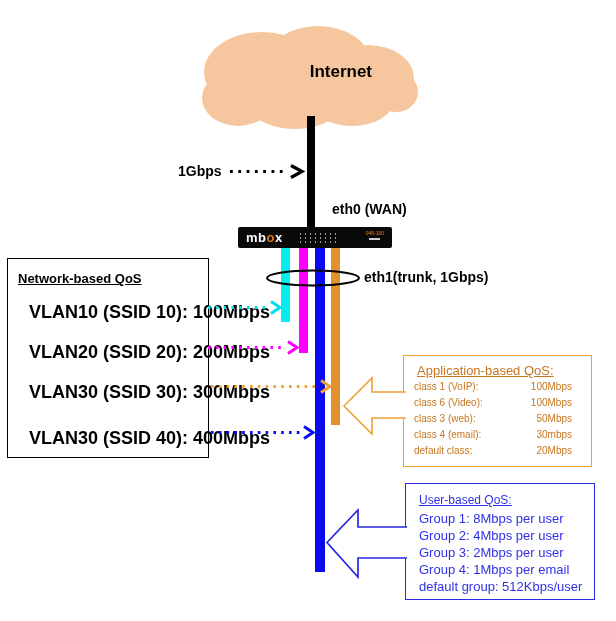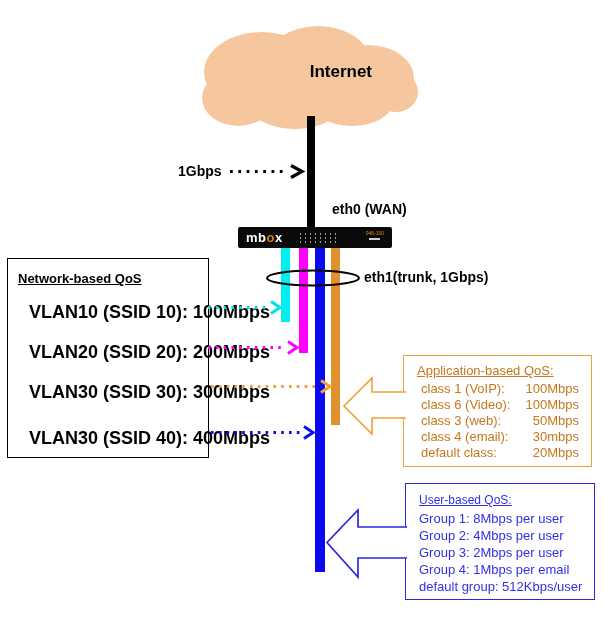--- a/index.html
+++ b/index.html
@@ -29,21 +29,21 @@
   #wan-speed{left:178px;top:163px;z-index:7;text-align:right;}
   #eth0-label{left:318px;top:201px;z-index:7;margin-left:14px;}
   #eth1-label{left:364px;top:269px;z-index:7;}
   
   .qosbox{background:#fff;z-index:1;}
   #net-box{left:7px;top:258px;width:200px;height:198px;border:1.5px solid #000;}
   #net-box .title{position:absolute;left:10px;top:12px;font-size:13px;font-weight:bold;text-decoration:underline;white-space:nowrap;}
   #net-box .row{position:absolute;left:13px;font-size:18px;font-weight:bold;white-space:nowrap;margin-left:8px;}
   #app-box{left:403px;top:355px;width:187px;height:110px;border:1.5px solid #f0a136;color:#c5761e;}
   #app-box .title{position:absolute;left:13px;top:7px;font-size:13px;text-decoration:underline;white-space:nowrap;}
-  #app-box .row{position:absolute;left:17px;width:158px;font-size:13px;display:flex;white-space:nowrap;align-items:flex-end;}
+  #app-box .row{position:absolute;left:10px;width:158px;font-size:10px;display:flex;white-space:nowrap;align-items:flex-end;}
   #app-box .row .k{width:100px;}
   #app-box .row .v{width:58px;text-align:right;}
   #user-box{left:405px;top:483px;width:188px;height:115px;border:1.5px solid #2929e0;color:#3030e6;}
   #user-box .title{position:absolute;left:13px;top:9px;font-size:12px;text-decoration:underline;white-space:nowrap;}
   #user-box .row{position:absolute;left:13px;font-size:13px;white-space:nowrap;}
 </style>
 </head>
 <body>
 
 <div id="canvas">

